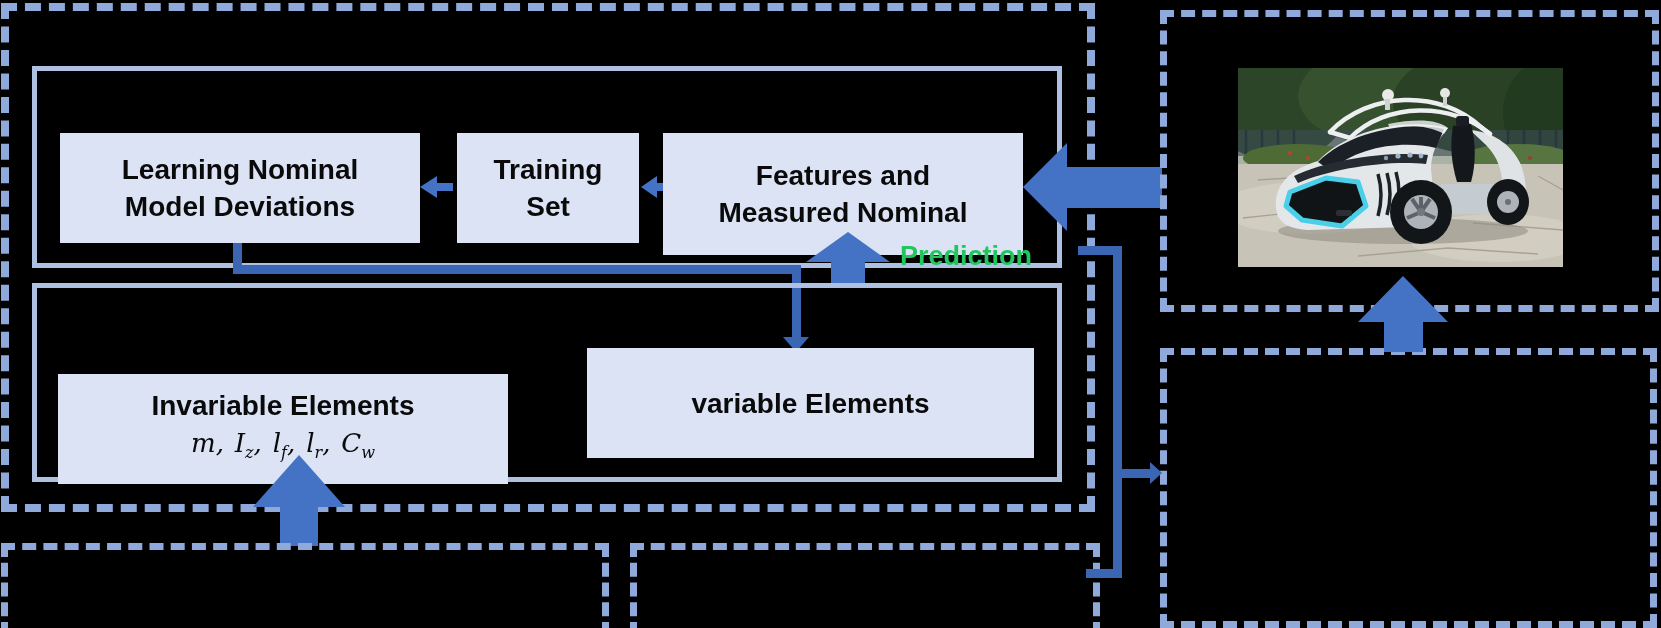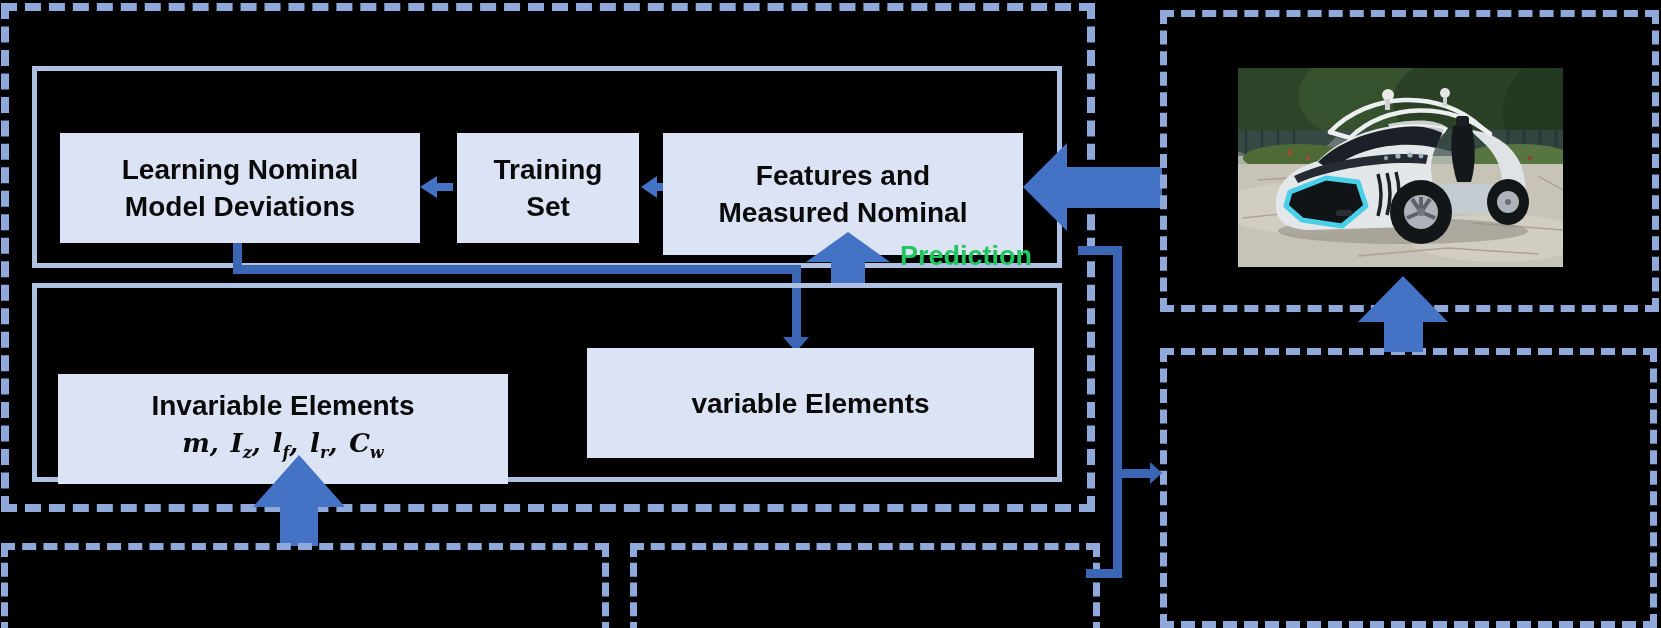--- a/index.html
+++ b/index.html
@@ -8,21 +8,21 @@
   }
   html,body{margin:0;padding:0;background:#000;}
   #stage{position:relative;width:1661px;height:628px;background:#000;overflow:hidden;
          font-family:"Liberation Sans",sans-serif;}
   .abs{position:absolute;}
   .dashedbox{position:absolute;border:7px dashed var(--dash);background:transparent;}
   .solidbox{position:absolute;border:5px solid var(--box-border);background:transparent;}
   .litebox{position:absolute;background:var(--box-fill);display:flex;flex-direction:column;
            align-items:center;justify-content:center;color:var(--text);
            font-size:28px;font-weight:600;line-height:37px;text-align:center;}
-  .litebox .math{font-family:"DejaVu Serif",serif;font-style:italic;font-weight:700;
+  .litebox .math{font-family:"DejaVu Serif",serif;font-style:italic;font-weight:400;
                  font-size:26px;line-height:34px;margin-top:2px;}
   .litebox .math sub{font-size:0.62em;font-style:italic;}
   .seg{position:absolute;background:var(--line);}
   .shaft{position:absolute;background:var(--arrow);}
   .tri{position:absolute;width:0;height:0;}
   #prediction{position:absolute;color:#22c55e;font-size:27px;font-weight:600;
               width:150px;text-align:center;}
 </style>
 </head>
 <body>

